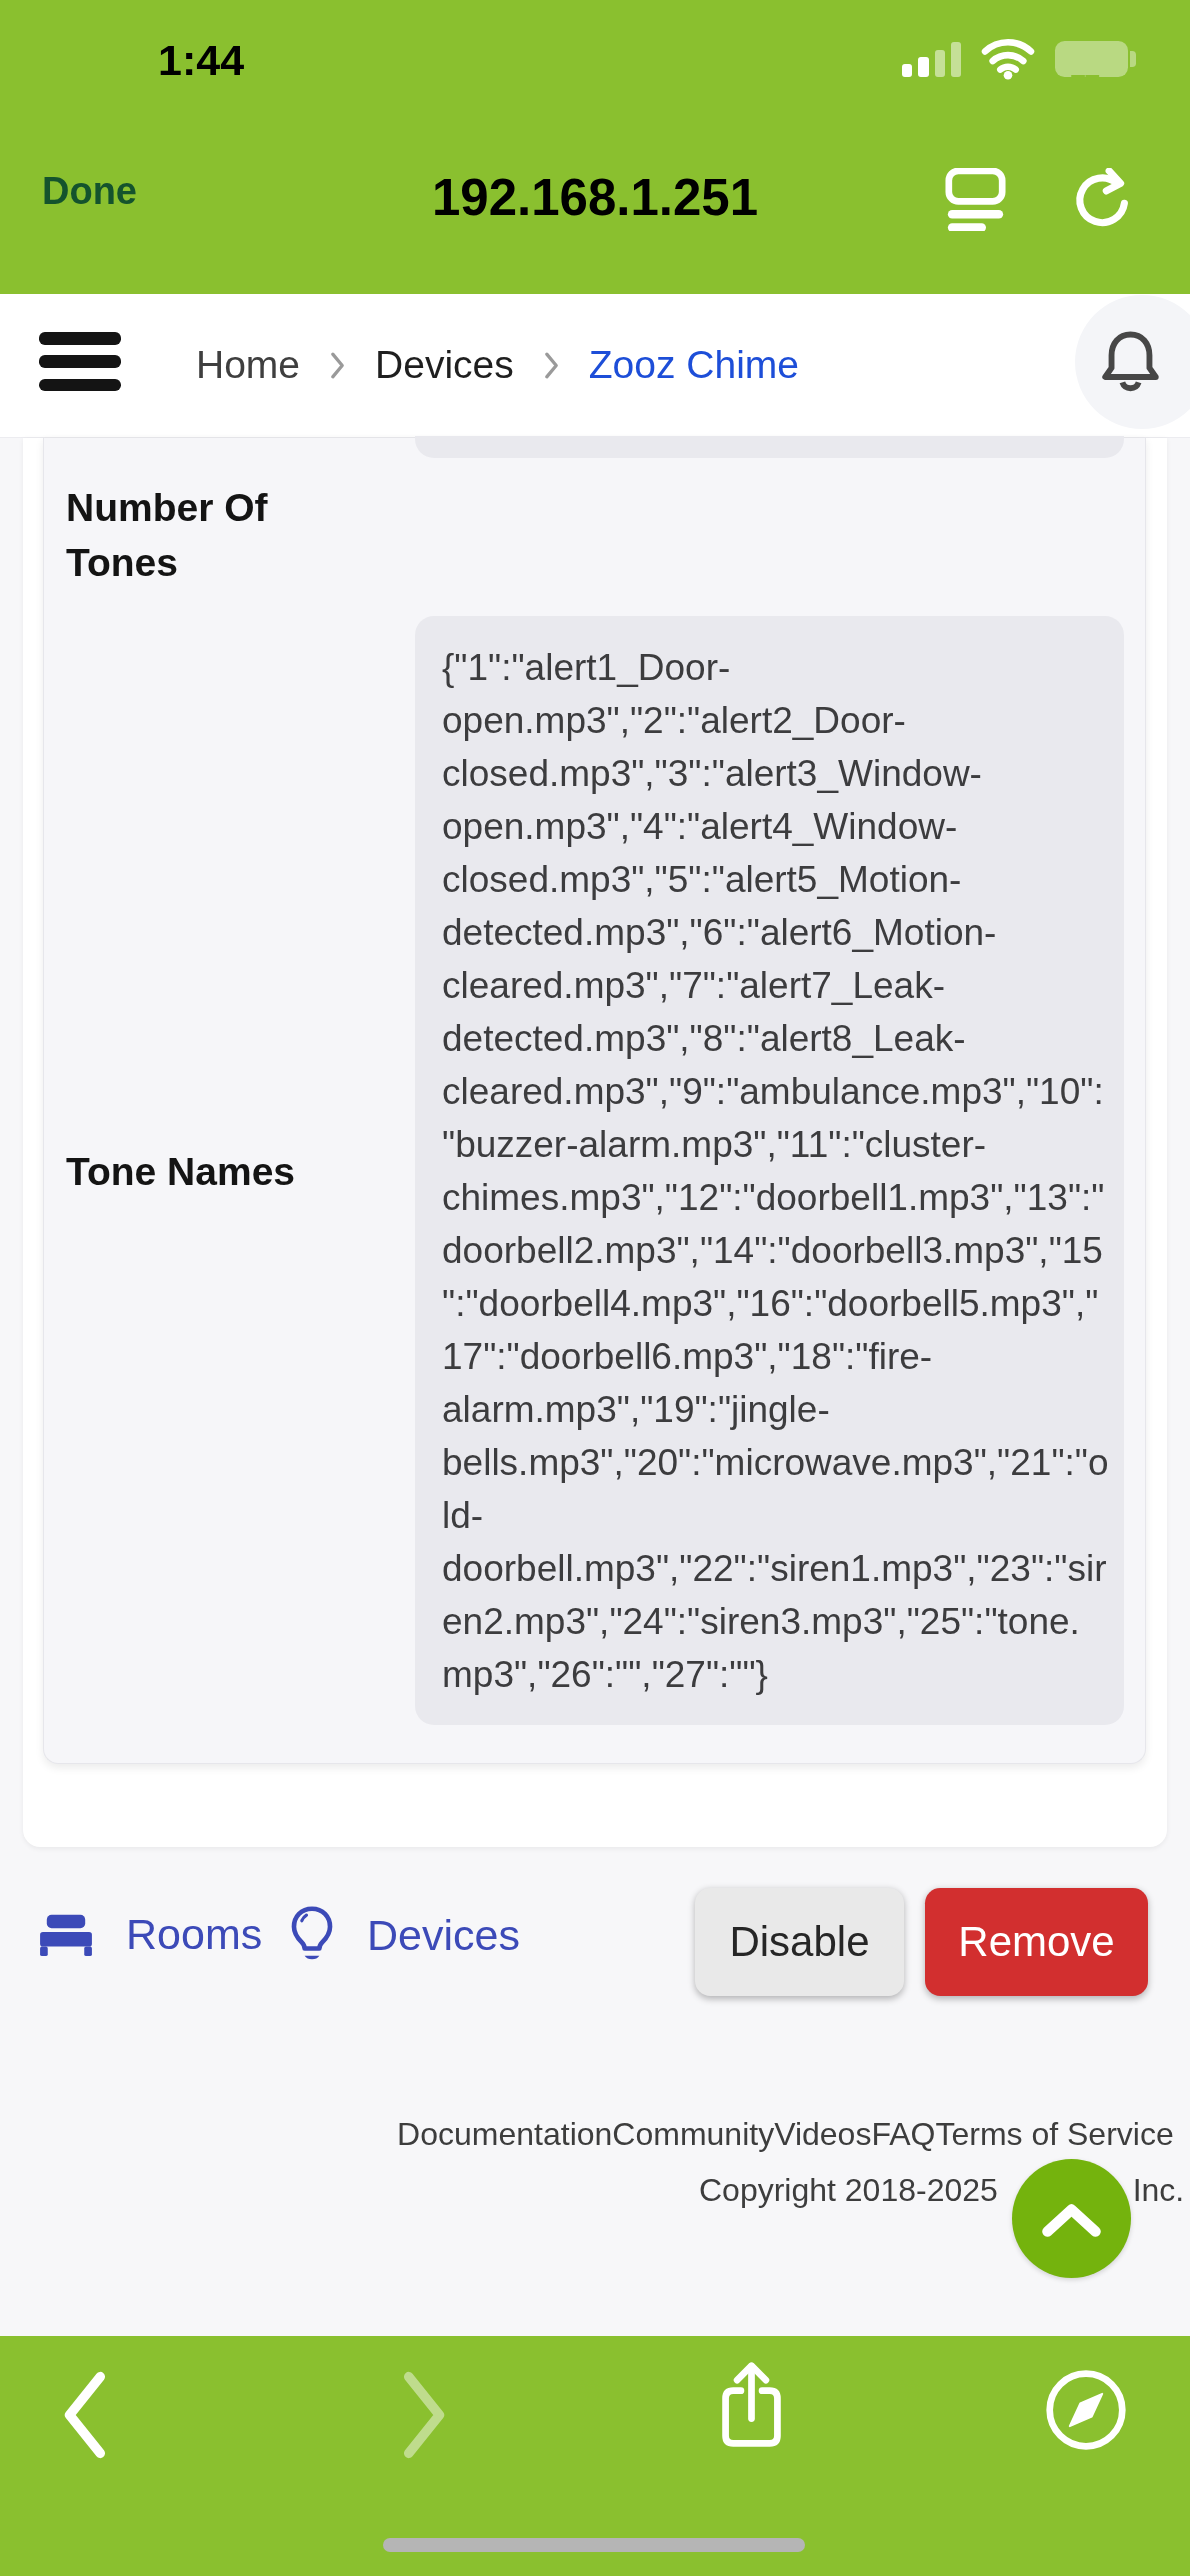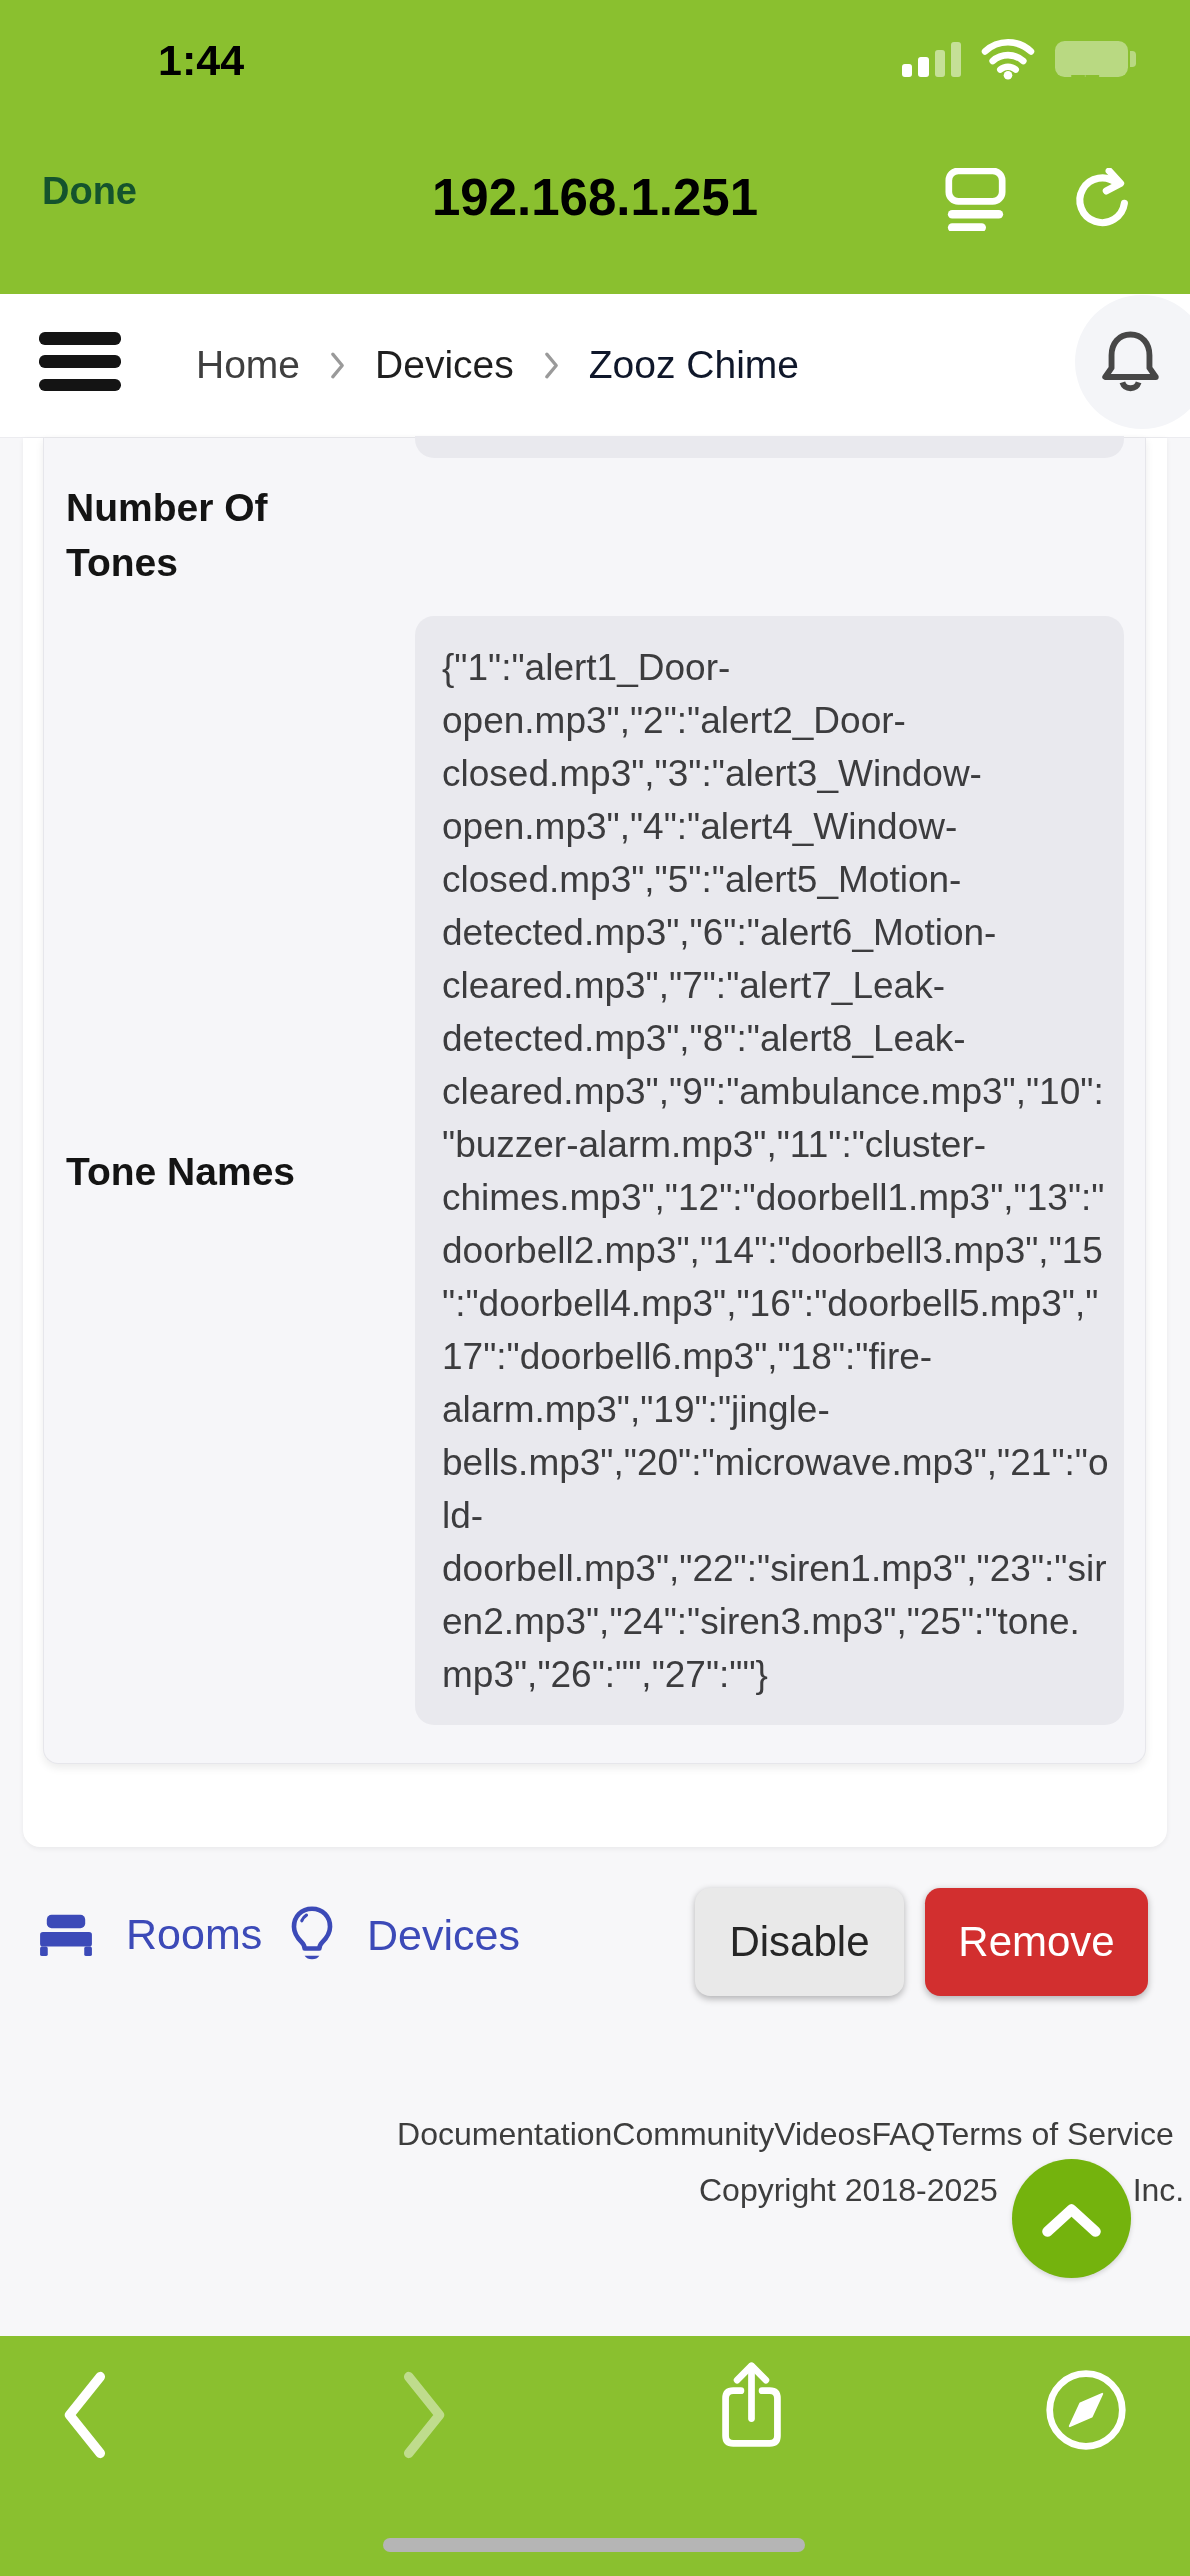--- a/index.html
+++ b/index.html
@@ -31,21 +31,21 @@
   .nav-icon { position:absolute; top:69px; }
   .icon-format { left:945px; } .icon-refresh { left:1073px; }
 
   
   .crumb-bar { position:absolute; left:0; top:294px; width:1190px; height:144px; background:#fff; border-bottom:1.9px solid #ececf0; }
   .hamburger { position:absolute; left:39px; top:38px; width:82px; height:59px; display:flex; flex-direction:column; justify-content:space-between; cursor:pointer; }
   .hamburger i { display:block; height:12.5px; border-radius:5.8px; background:#141414; }
   .crumbs { position:absolute; left:196px; top:0; height:142px; display:flex; align-items:center; gap:29px; font-size:39px; }
   .crumb-home { color:#3f3f3f; }
   .crumb-devices { color:#1f1f1f; font-weight:500; }
-  .crumb-current { color:#0f172a;text-align:center; }
+  .crumb-current { color:#1d4ed8;text-align:center; }
   .bell-wrap { position:absolute; left:1075px; top:295px; width:134px; height:134px; border-radius:50%; background:#f4f5f8; display:flex; align-items:center; justify-content:flex-start; padding-left:23px; }
 
   
   .panel { position:absolute; left:23px; top:438px; width:1144px; height:1409px; background:#fff; border-radius:0 0 17px 17px; box-shadow:0 1.9px 5.8px rgba(0,0,0,0.06); }
   .card { position:absolute; left:43px; top:438px; width:1103px; height:1326px; background:#f6f6f9; border:1.9px solid #e6e6eb; border-top:none; border-radius:0 0 15.3px 15.3px; box-shadow:0 3.8px 8.6px rgba(0,0,0,0.08); }
   .value-box { position:absolute; left:371px; width:709px; background:#e9e9ee; border-radius:19px; color:#3c3c3e; }
   .box-partial { top:-1.9px; height:22px; border-radius:0 0 19px 19px; }
   .box-27 { top:39px; height:113px; display:flex; align-items:center; padding-left:29px; font-size:38px; }
   .box-tones { top:178px; height:1109px; padding:25px 15.3px 19px 27px; font-size:37px; line-height:53px; overflow-wrap:break-word; overflow:hidden; }
   .param-label { position:absolute; left:22px; color:#141414; font-size:39px; font-weight:bold; line-height:55px; }

